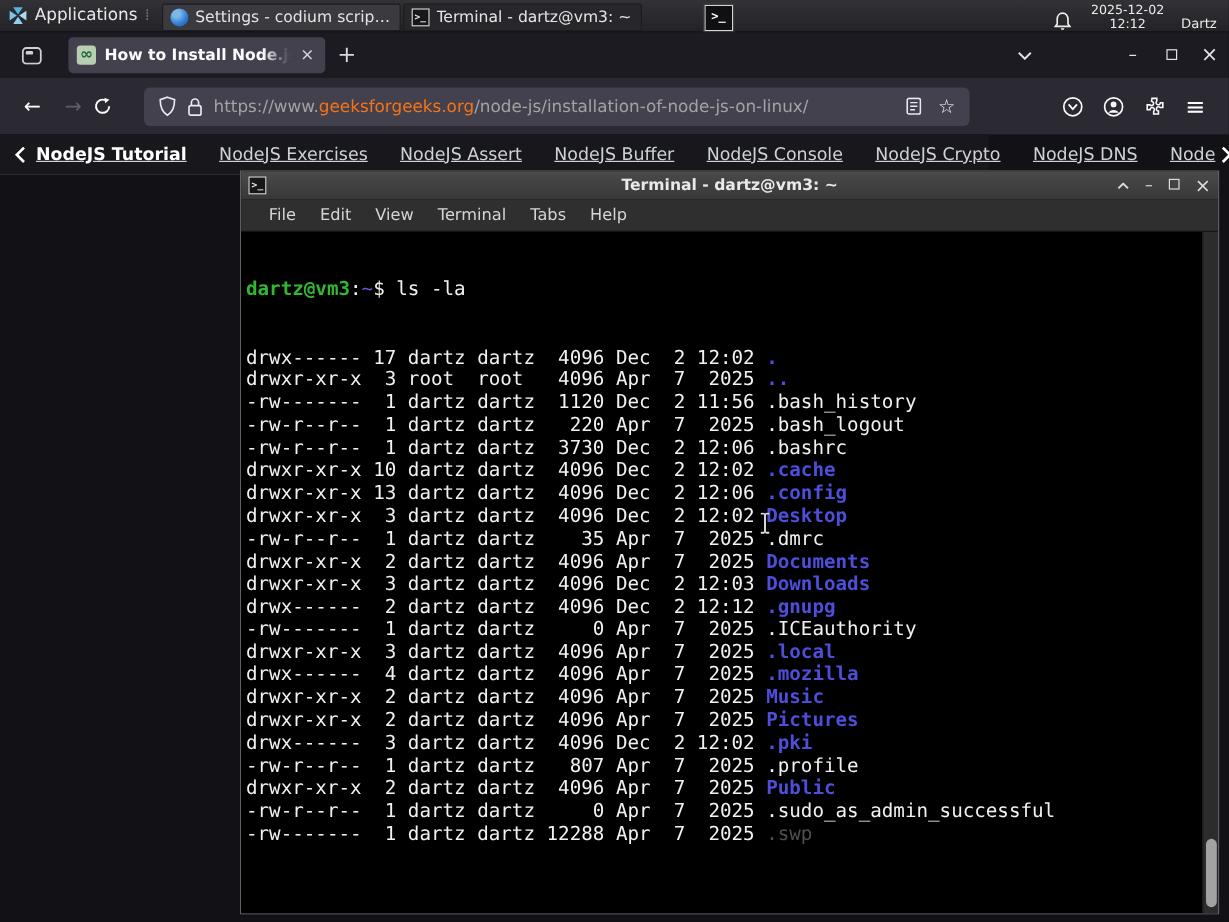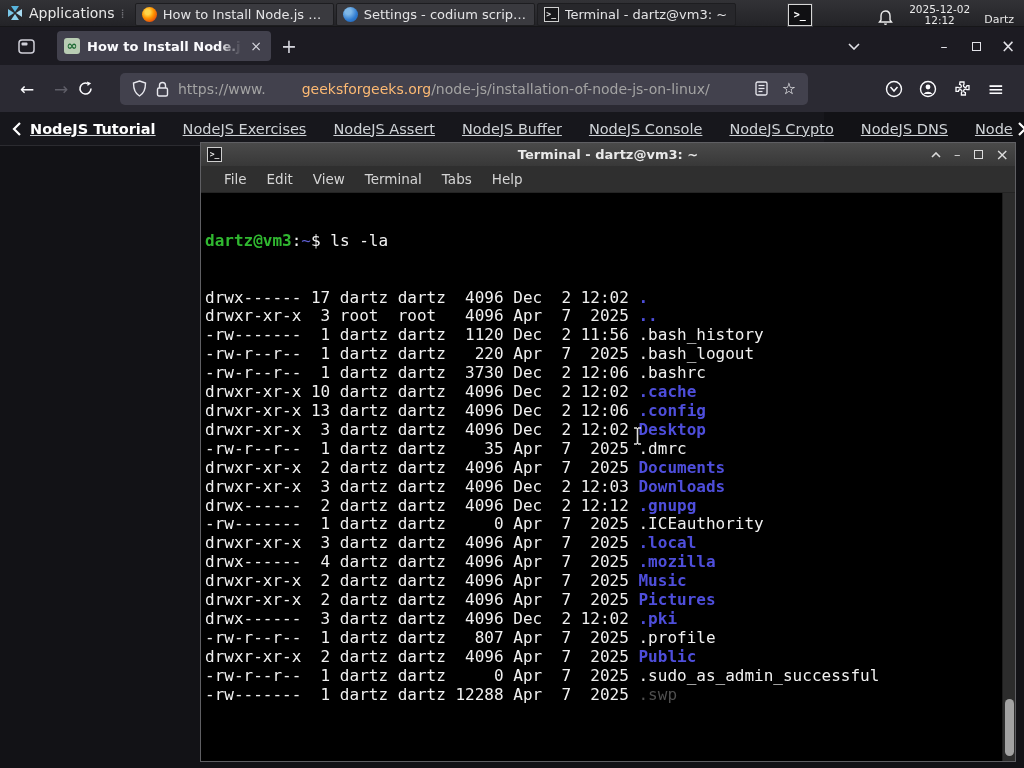--- a/index.html
+++ b/index.html
@@ -46,21 +46,21 @@
   .winbtn { width:32px; text-align:center; color:#e2e2e8; font-size:14px; }
   .sq { display:inline-block; width:9px; height:9px; border:1.5px solid #e2e2e8; }
 
   .navbar { position:absolute; left:0; top:65px; width:1024px; height:47px; background:#2b2a33;
             display:flex; align-items:center; padding:0 10px; color:#fbfbfe; }
   .nav-ico { width:34px; text-align:center; font-size:17px; }
   .nav-ico.dim { color:#5f5e68; }
   .urlbar { flex:1; height:32px; background:#42414d; border-radius:5px; margin-left:8px;
             display:flex; align-items:center; gap:9px; padding:0 12px; font-size:14px; }
   .url-text { white-space:nowrap; overflow:hidden; }
-  .url-dim { color:#a3a3a3; } .url-host { color:#fdba74;margin-left:36px; }
+  .url-dim { color:#a3a3a3; } .url-host { color:#f97316; }
   .urlbar-right { margin-left:auto; display:flex; align-items:center; gap:14px; }
   .nav-right { display:flex; align-items:center; gap:10px; margin-left:74px; margin-right:6px; }
   .nav-right > span { display:flex; align-items:center; justify-content:center; width:24px; }
   .hamburger { font-size:20px; color:#fbfbfe; }
 
   
   .sitenav { position:absolute; left:0; top:112px; width:824px; height:34px; background:#17171c;
              border-bottom:1px solid #2b2b30; display:flex; align-items:center; padding:0 12px;
              color:#ced2d6; font-size:14.5px; white-space:nowrap;text-decoration:underline; }
   .sitenav .nav-item { margin-right:27px; }
@@ -103,24 +103,20 @@
       <path d="M1 4 L7 8 L1 12 Z" fill="#79c7e8"></path>
         <path d="M15 4 L9 8 L15 12 Z" fill="#a9dcf2"></path>
       <path d="M4 1 L8 7 L12 1 Z" fill="#57b4dd"></path>
         <path d="M4 15 L8 9 L12 15 Z" fill="#8fd0ec"></path>
     </svg>
     <span>Applications</span>
     <span class="panel-handle">⁞</span>
   </div>
   <div id="taskbar" style="display:flex;align-items:center;">
       <div class="tb-btn">
-        <span class="ico-firefox"></span>
-        <span class="lbl">How to Install Node.js o...</span>
-      </div>
-      <div class="tb-btn">
         <span class="ico-codium"></span>
         <span class="lbl">Settings - codium script...</span>
       </div>
       <div class="tb-btn pressed">
         <span class="ico-term">&gt;_</span>
         <span class="lbl">Terminal - dartz@vm3: ~</span>
       </div>
     </div>
   <span class="tray-term">&gt;_</span>
   <div style="flex:1"></div>

